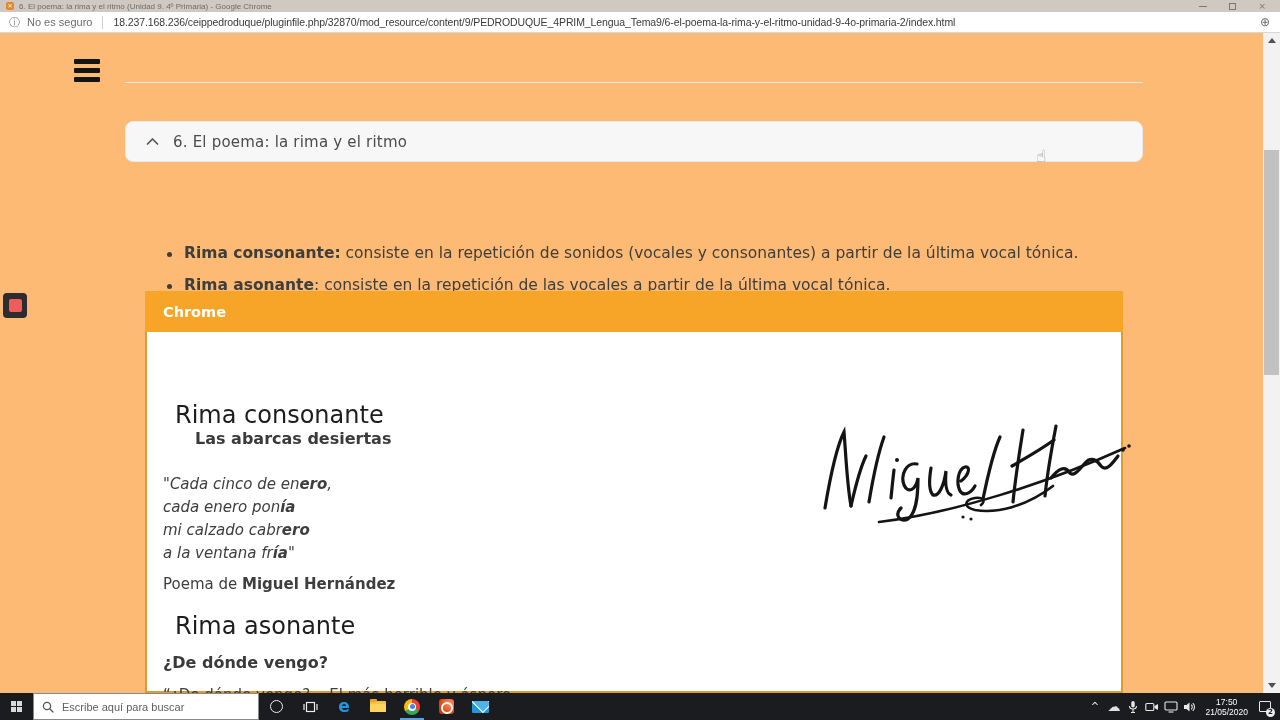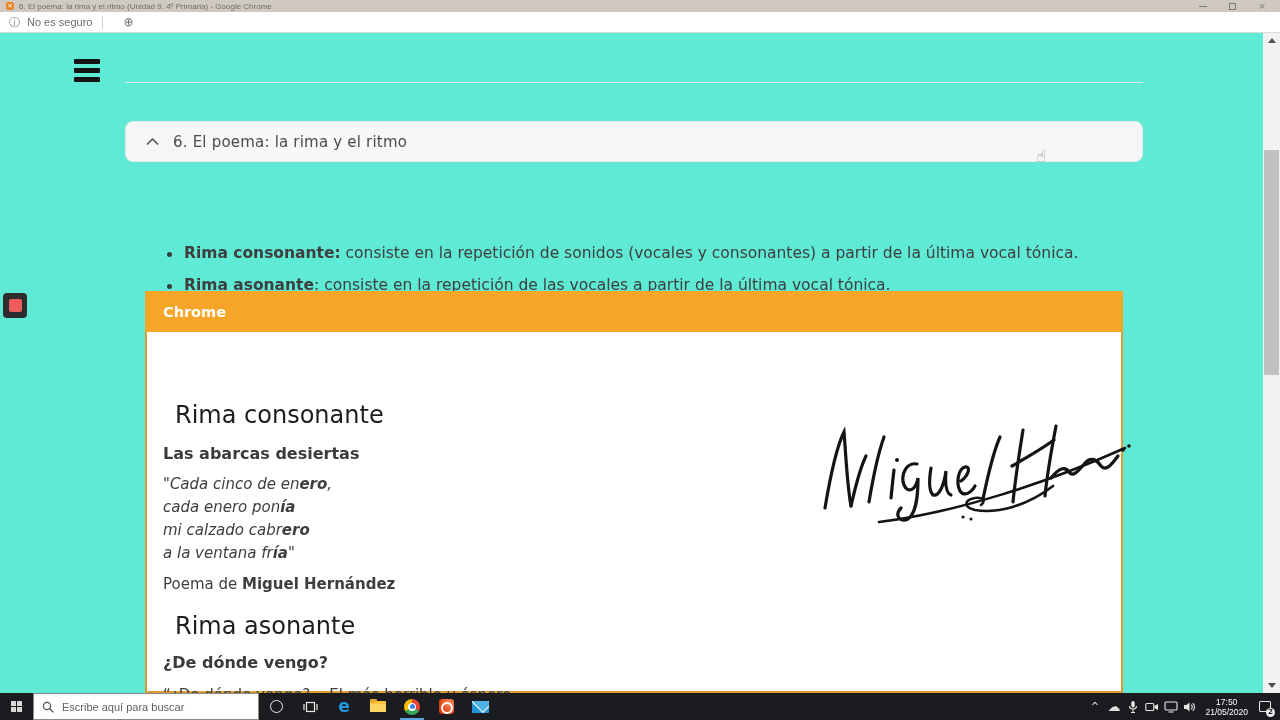--- a/index.html
+++ b/index.html
@@ -24,21 +24,21 @@
     font-family:"Liberation Sans", sans-serif; }
   .info-ic { color:#7a7a7a; font-size:11px; margin:0 7px 0 9px; }
   .sec-label { color:#6b6b6b; font-size:11px; margin-right:10px; white-space:nowrap; }
   .url-sep { width:1px; height:13px; background:#d0d0d0; margin-right:10px; }
   .url-text { color:#38393b; font-size:10.5px; letter-spacing:-0.1px; white-space:nowrap;
     overflow:hidden; flex:1; }
   .zoom-ic { margin:0 10px; color:#6f6f6f; font-size:12px; }
 
   
   .page { position:absolute; left:0; top:33px; width:1263px; height:660px;
-    background:#5eead4; overflow:hidden; color:#3e3e3e; }
+    background:#fdba74; overflow:hidden; color:#3e3e3e; }
 
   .hamburger { position:absolute; left:74px; top:26px; width:26px; height:23px;
     display:flex; flex-direction:column; justify-content:space-between; cursor:pointer; }
   .hamburger div { height:5px; background:#141414; border-radius:1px; }
 
   .top-divider { position:absolute; left:125px; top:49px; width:1018px; height:1px; background:#e8e8e8; }
 
   .section-header { position:absolute; left:125px; top:88px; width:1018px; height:41px;
     background:#f7f7f7; border:1px solid #e9e9e9; border-radius:8px;
     display:flex; align-items:center; padding-left:20px; cursor:pointer; }
@@ -60,21 +60,21 @@
     border:2px solid #dd9c33; border-top:none; background:#fff; }
   .example-header { position:absolute; left:-2px; top:0; width:978px; height:41px;
     background:#f6a528; display:flex; align-items:center; padding-left:18px; }
   .example-label { color:#fff; font-weight:bold; font-size:14.5px; }
   .example-body { position:absolute; left:16px; top:41px; width:930px; }
 
   .poem-h1 { font-size:24px; color:#1d1d1d; font-weight:400; position:absolute; left:12px; }
   .h-conso { top:69px; }
   .h-asona { top:280px; }
   .poem-title { font-size:16px; font-weight:bold; color:#3a3a3a; position:absolute; left:0; }
-  .t-conso { top:112px; }
+  .t-conso { top:97px;margin-left:32px; }
   .t-asona { top:321px; }
   .poem-lines { position:absolute; left:0; font-size:15px; line-height:23px; }
   .lines-conso { top:141px; font-style:italic; }
   .lines-asona { top:352px; }
   .attribution { position:absolute; left:0; top:243px; font-size:15px; }
 
   .sig1 { position:absolute; left:650px; top:78px; }
   .sig2 { position:absolute; left:685px; top:360px; }
 
   
@@ -157,20 +157,21 @@
     <div class="wc wc-min"></div>
     <div class="wc wc-max"></div>
     <div class="wc">×</div>
   </div>
 </div>
 
 <div class="urlbar">
   <span class="info-ic">ⓘ</span>
   <span class="sec-label">No es seguro</span>
   <span class="url-sep"></span>
+  <span class="url-text">18.237.168.236/ceippedroduque/pluginfile.php/32870/mod_resource/content/9/PEDRODUQUE_4PRIM_Lengua_Tema9/6-el-poema-la-rima-y-el-ritmo-unidad-9-4o-primaria-2/index.html</span>
   <span class="zoom-ic">⊕</span>
 </div>
 
 <div class="page">
 
   <div class="hamburger">
     <div></div>
       <div></div>
       <div></div>
   </div>

